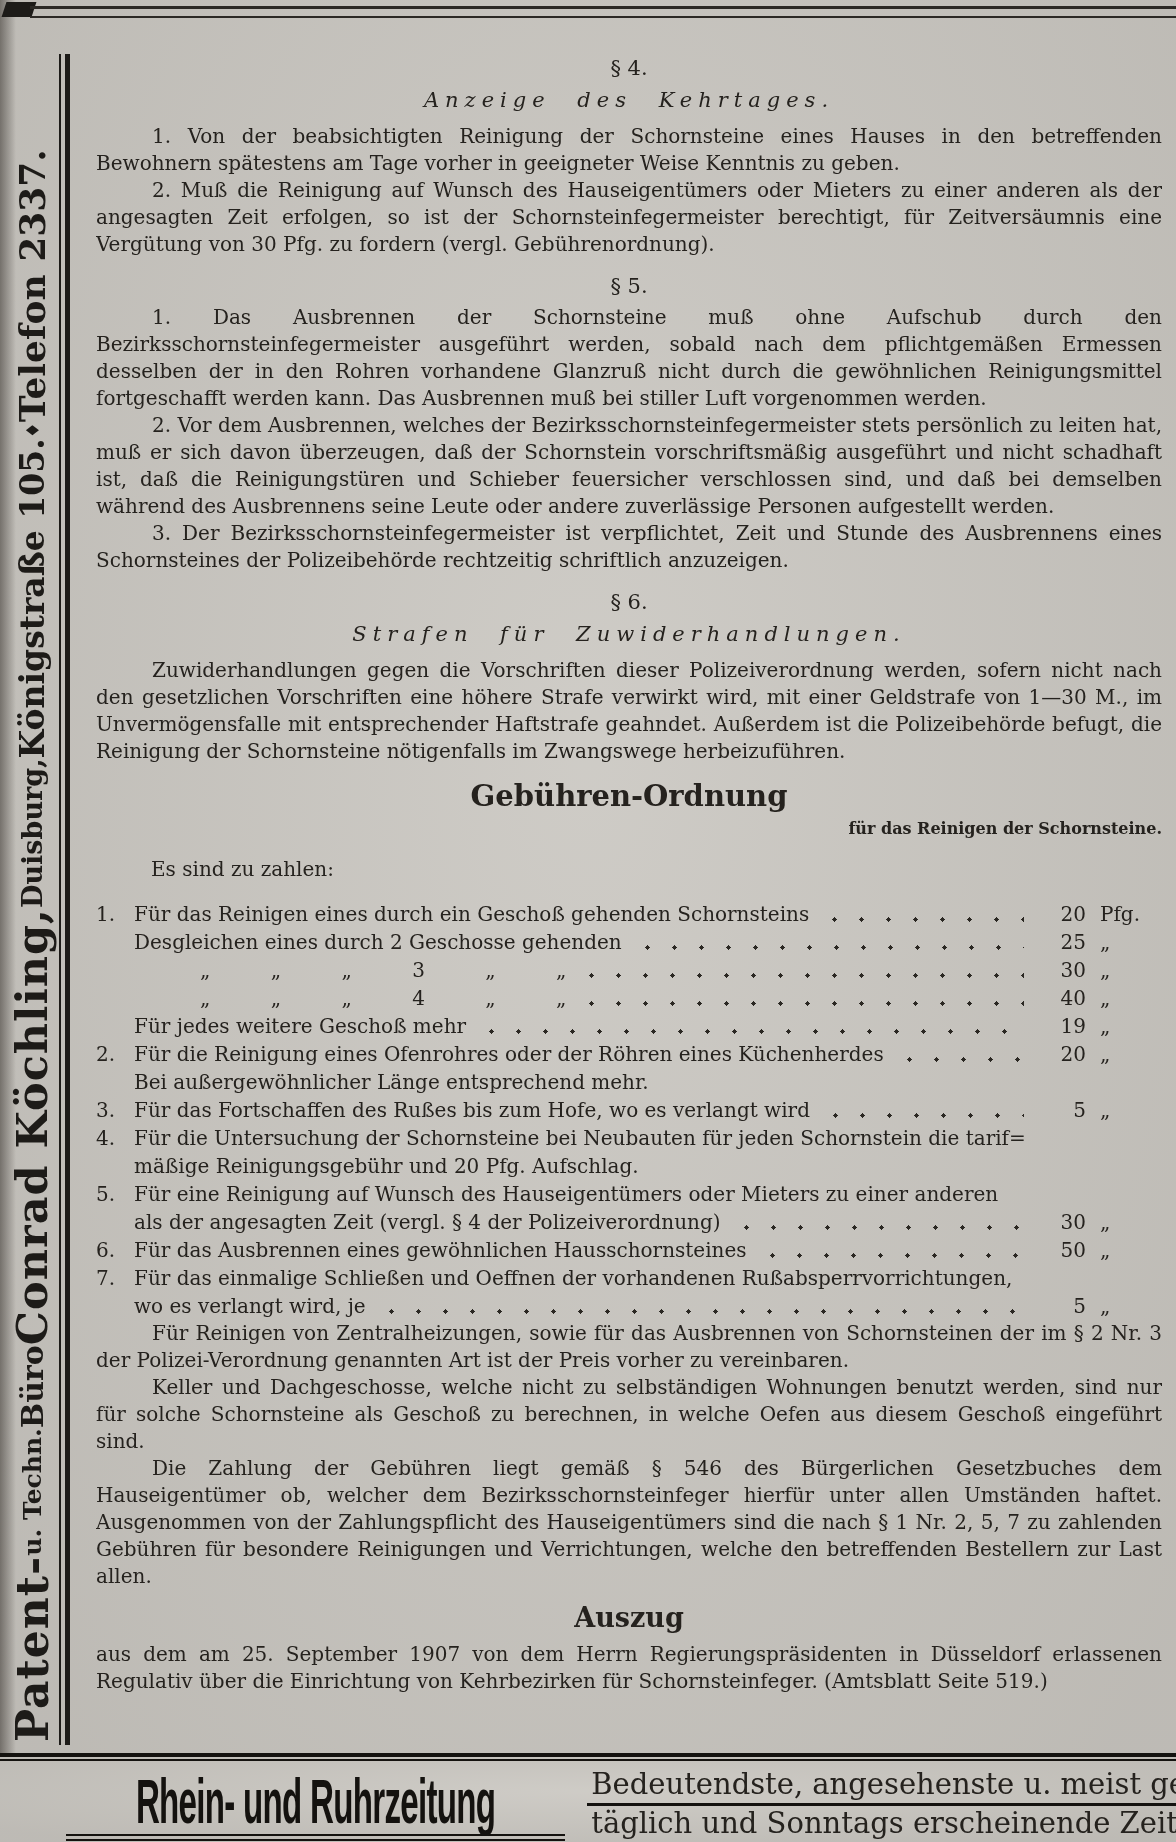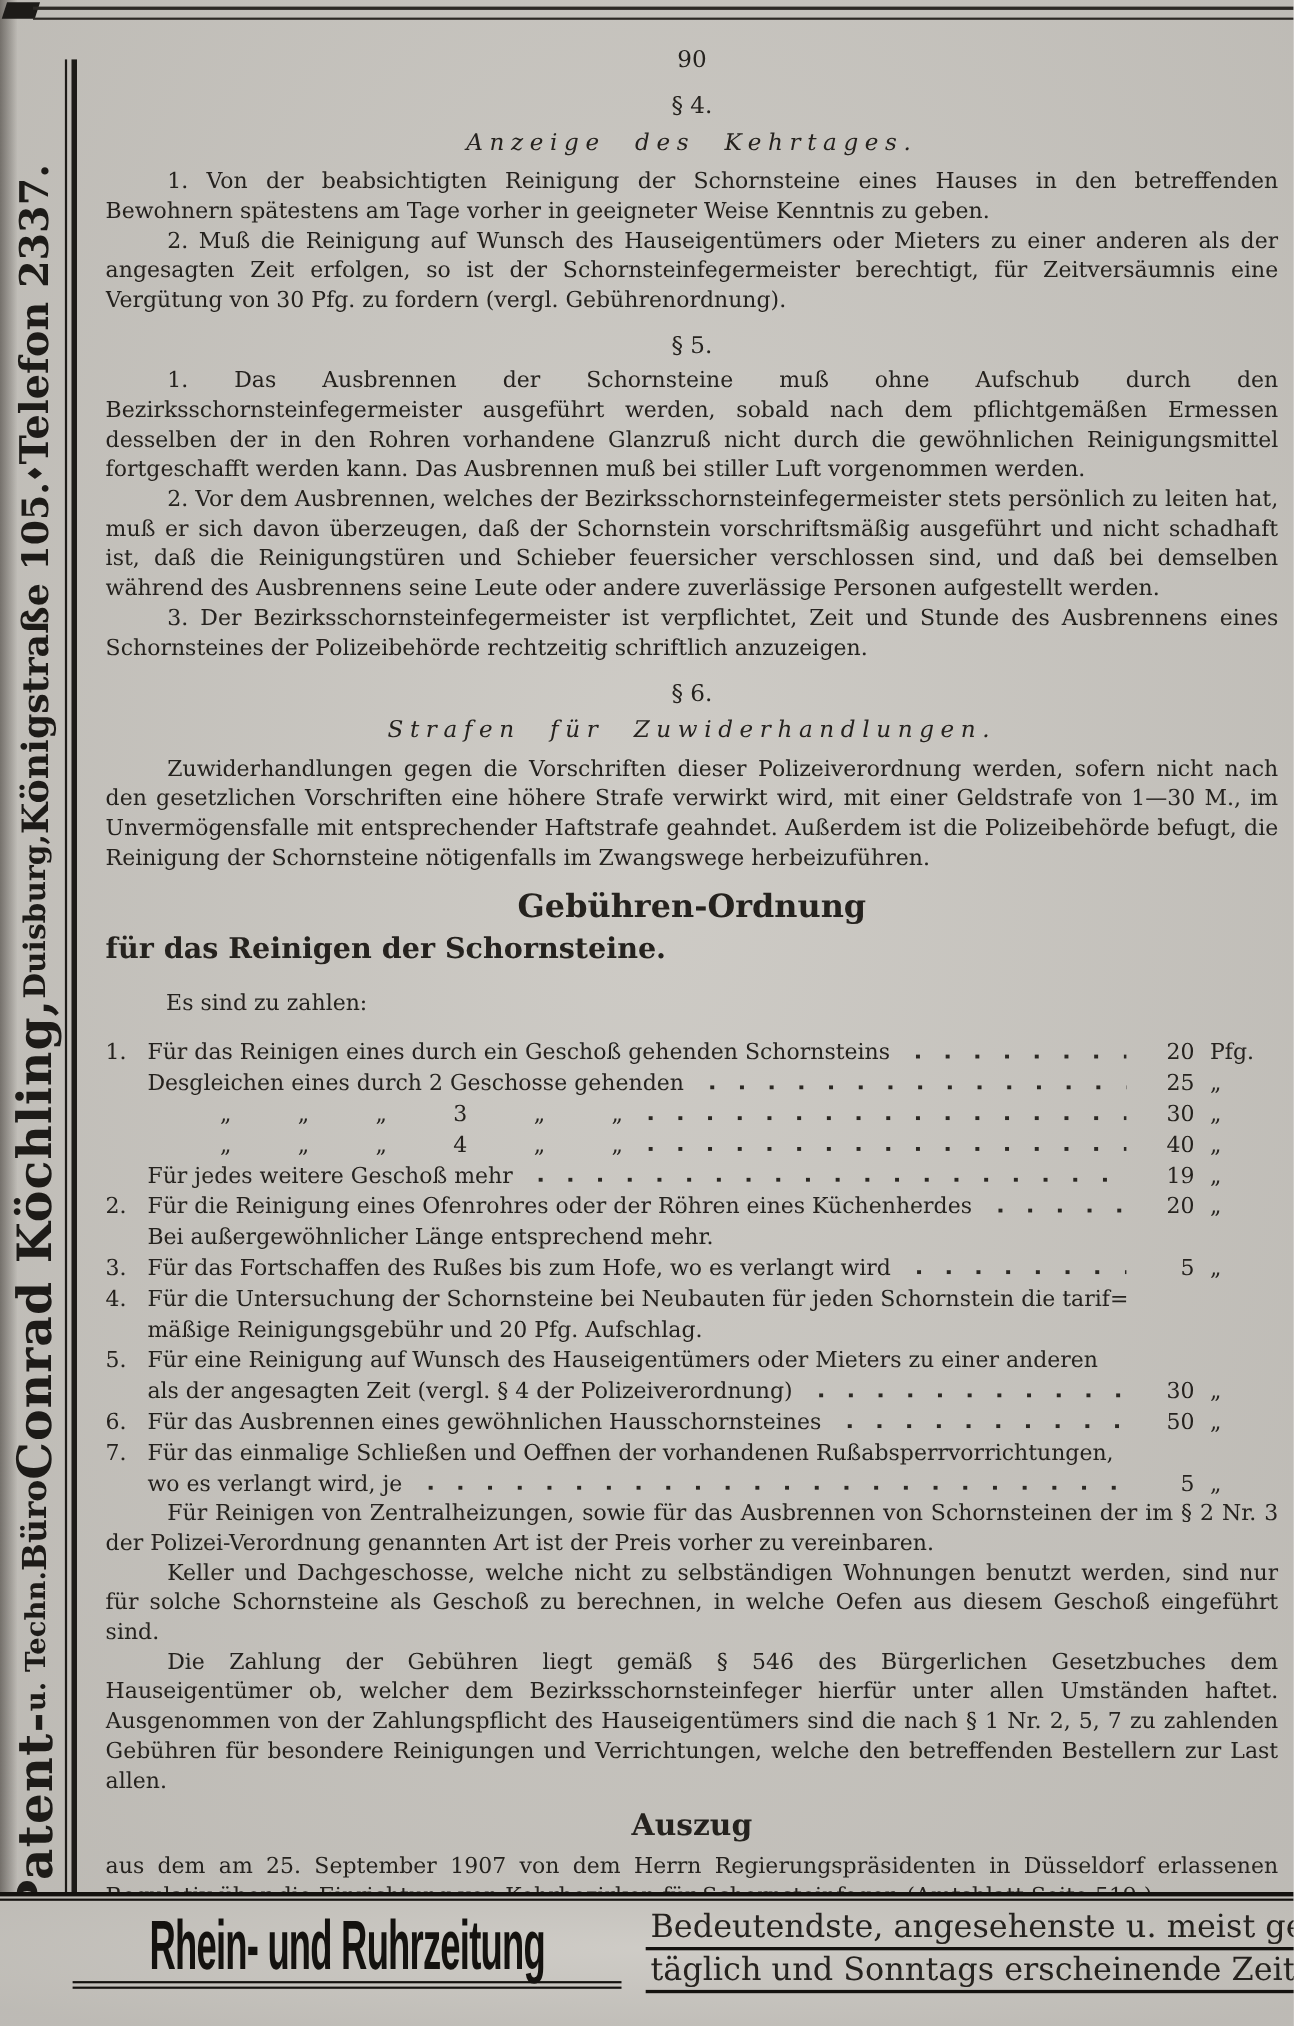--- a/index.html
+++ b/index.html
@@ -43,35 +43,35 @@
 
   
   .main{position:absolute;left:96px;right:14px;top:40px;bottom:100px;overflow:hidden;
     font-size:20px;line-height:1.35;}
   .pageno{text-align:center;font-size:21px;margin:0 0 10px;}
   .sec-num{text-align:center;font-size:21px;margin:14px 0 4px;}
   .sec-title{text-align:center;font-size:21px;letter-spacing:6px;word-spacing:14px;margin:0 0 8px;font-style:italic;}
   .para{text-align:justify;text-indent:56px;margin:0;}
   .para.noindent{text-indent:0;}
   .gothic-h1{text-align:center;font-size:29px;font-weight:bold;margin:12px 0 2px;}
-  .gothic-h2{text-align:left;font-size:26px;font-weight:bold;margin:0 0 8px;}
+  .gothic-h2{text-align:right;font-size:16px;font-weight:bold;margin:0 0 8px;}
   .fees-intro{padding-left:38px;margin:17px;}
   .fee-row{display:flex;align-items:baseline;line-height:1.4;}
   .fee-num{flex:0 0 38px;}
   .fee-text{white-space:nowrap;}
   .fee-text.ditto{word-spacing:54px;margin-left:66px;}
   .leader{flex:1;align-self:stretch;margin:0 10px;min-width:18px;
     background-image:radial-gradient(circle, #2b2823 2px, rgba(0,0,0,0) 2.2px);
     background-size:27px 7px;background-position:2px 72%;background-repeat:repeat-x;}
   .fee-price{flex:0 0 52px;text-align:right;}
   .fee-unit{flex:0 0 62px;padding-left:14px;}
   .auszug-h{text-align:center;font-size:27px;font-weight:bold;margin:10px 0 4px;}
 
   
-  .footer{position:absolute;left:0;right:0;bottom:0;height:122px;
+  .footer{position:absolute;left:0;right:0;bottom:0;height:89px;
     border-top:4px solid #14120f;background:inherit;box-sizing:border-box;}
   .footer-innerline{height:2px;background:#14120f;margin:2px 0 0;}
   .footer-body{display:flex;align-items:stretch;padding:6px 8px 8px 66px;height:74px;}
   .brand-wrap{flex:0 0 420px;display:flex;align-items:center;justify-content:center;
     border-bottom:7px double #14120f;}
   .brand{display:inline-block;font-family:"Liberation Sans", sans-serif;font-weight:bold;
     font-size:46px;color:#14120f;transform:scale(.72,1.38);transform-origin:center center;
     white-space:nowrap;letter-spacing:-1px;}
   .fcol{flex:1;margin-left:22px;display:flex;flex-direction:column;justify-content:space-between;}
   .fline{font-size:29px;border-bottom:3px solid #14120f;padding:0 4px 2px;white-space:nowrap;}
@@ -94,21 +94,20 @@
     <span class="s-buro">Büro</span>
     <span class="s-conrad">Conrad Köchling,</span>
     <span class="s-duisburg">Duisburg,</span>
     <span class="s-konig">Königstraße 105.</span>
     <span class="s-diamond">♦</span>
     <span class="s-telefon">Telefon 2337.</span>
     <span class="dbar"></span>
   </div>
 
   <div class="main">
-    <p class="pageno">90</p>
 
     <p class="sec-num">§ 4.</p>
     <p class="sec-title">Anzeige des Kehrtages.</p>
     <p class="para">1. Von der beabsichtigten Reinigung der Schornsteine eines Hauses in den betreffenden Bewohnern spätestens am Tage vorher in geeigneter Weise Kenntnis zu geben.</p>
     <p class="para">2. Muß die Reinigung auf Wunsch des Hauseigentümers oder Mieters zu einer anderen als der angesagten Zeit erfolgen, so ist der Schornsteinfegermeister berechtigt, für Zeitversäumnis eine Vergütung von 30 Pfg. zu fordern (vergl. Gebührenordnung).</p>
 
     <p class="sec-num">§ 5.</p>
     <p class="para">1. Das Ausbrennen der Schornsteine muß ohne Aufschub durch den Bezirksschornsteinfegermeister ausgeführt werden, sobald nach dem pflichtgemäßen Ermessen desselben der in den Rohren vorhandene Glanzruß nicht durch die gewöhnlichen Reinigungsmittel fortgeschafft werden kann. Das Ausbrennen muß bei stiller Luft vorgenommen werden.</p>
     <p class="para">2. Vor dem Ausbrennen, welches der Bezirksschornsteinfegermeister stets persönlich zu leiten hat, muß er sich davon überzeugen, daß der Schornstein vorschriftsmäßig ausgeführt und nicht schadhaft ist, daß die Reinigungstüren und Schieber feuersicher verschlossen sind, und daß bei demselben während des Ausbrennens seine Leute oder andere zuverlässige Personen aufgestellt werden.</p>
     <p class="para">3. Der Bezirksschornsteinfegermeister ist verpflichtet, Zeit und Stunde des Ausbrennens eines Schornsteines der Polizeibehörde rechtzeitig schriftlich anzuzeigen.</p>

